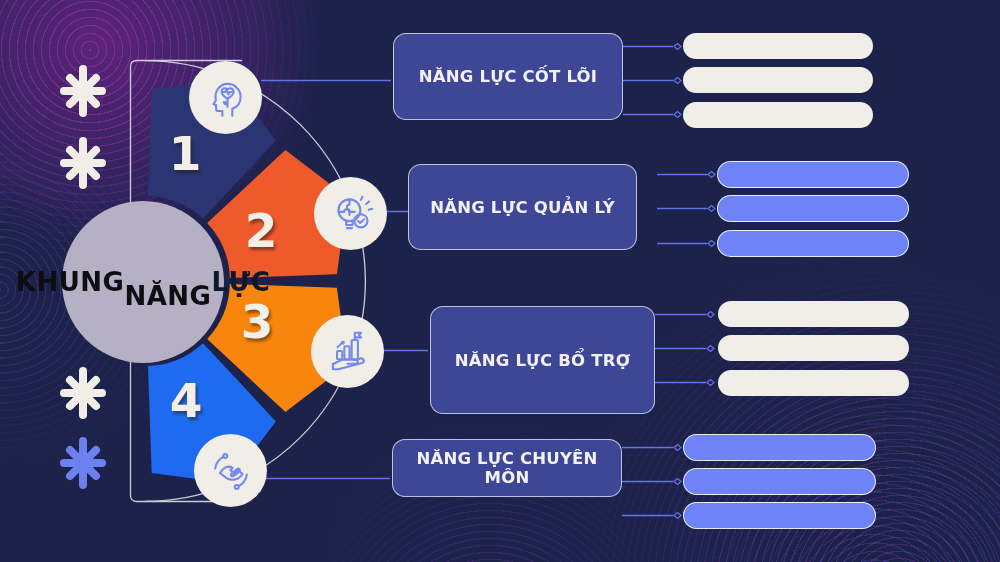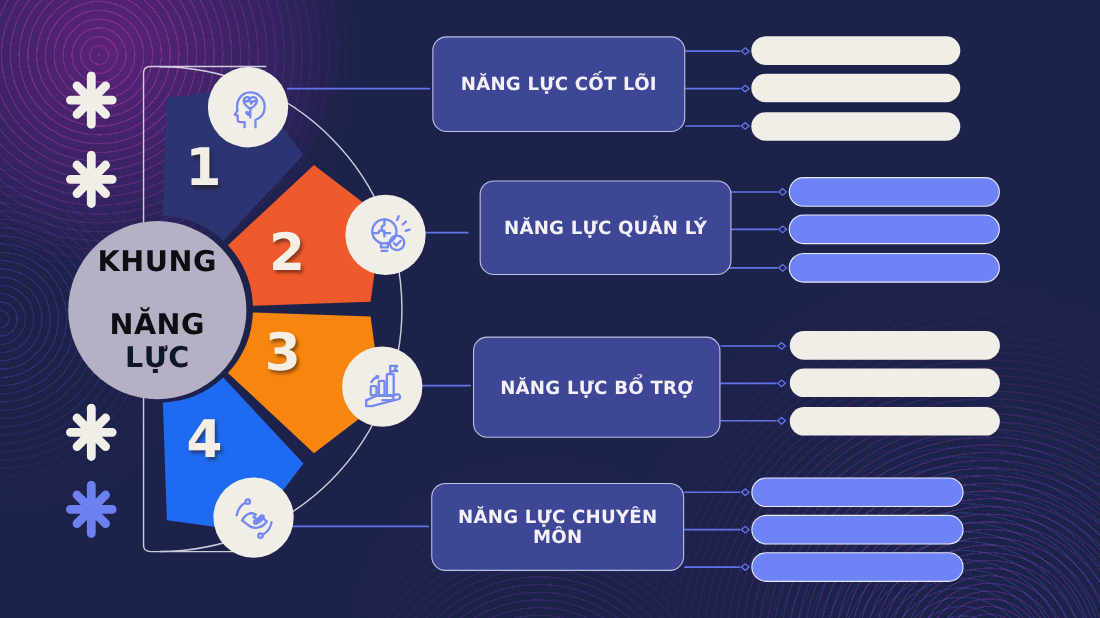--- a/index.html
+++ b/index.html
@@ -20,21 +20,21 @@
   .rings-br{left:470px;top:150px;width:780px;height:740px;
     background:repeating-radial-gradient(circle at 55% 60%,rgba(196,62,214,.24) 0 1.2px,rgba(196,62,214,0) 1.2px 7px);}
   .rings-br2{left:560px;top:240px;width:700px;height:660px;
     background:repeating-radial-gradient(circle at 45% 55%,rgba(86,110,240,.22) 0 1.2px,rgba(86,110,240,0) 1.2px 8.5px);}
   .rings-bc{left:250px;top:350px;width:480px;height:440px;
     background:repeating-radial-gradient(circle at 50% 70%,rgba(150,70,225,.17) 0 1.2px,rgba(150,70,225,0) 1.2px 7px);}
   svg.layer{position:absolute;left:0;top:0;z-index:2;}
   .star{position:absolute;z-index:3;}
   .center-circle{
     position:absolute;left:62px;top:201px;width:162px;height:162px;border-radius:50%;
-    display:flex;flex-direction:column;align-items:center;justify-content:center;z-index:4;
+    display:flex;align-items:center;justify-content:center;z-index:4;
     font-weight:bold;font-size:26px;line-height:1.16;letter-spacing:.5px;text-align:center;
   }
   .num{
     position:absolute;transform:translate(-50%,-50%);z-index:4;
     font-weight:bold;font-size:47px;text-shadow:2px 3px 3px rgba(40,24,12,.5);
   }
   .icon-circle{
     position:absolute;width:73px;height:73px;border-radius:50%;z-index:4;
     display:flex;align-items:center;justify-content:center;
   }
@@ -169,27 +169,27 @@
           <circle cx="26.6" cy="25.2" r="1.5"></circle>
         <circle cx="28.4" cy="23.7" r="1.5"></circle>
           <circle cx="29.9" cy="22.1" r="1.5"></circle>
       </g>
     </svg>
   </div>
 
   <div class="label-box" style="left: 393px; top: 33px; width: 230px; height: 87px; background: rgb(62, 71, 150);">
     <span style="color: rgb(243, 241, 247);">NĂNG LỰC CỐT LÕI</span>
   </div>
-  <div class="label-box" style="left: 436px; top: 164px; width: 229px; height: 86px; background: rgb(62, 71, 150);">
+  <div class="label-box" style="left: 408px; top: 164px; width: 229px; height: 86px; background: rgb(62, 71, 150);">
     <span style="color: rgb(243, 241, 247);">NĂNG LỰC QUẢN LÝ</span>
   </div>
-  <div class="label-box" style="left: 430px; top: 306px; width: 225px; height: 92px; background: rgb(62, 71, 150);">
+  <div class="label-box" style="left: 430px; top: 306px; width: 225px; height: 108px; background: rgb(62, 71, 150);">
     <span style="color: rgb(243, 241, 247);">NĂNG LỰC BỔ TRỢ</span>
   </div>
-  <div class="label-box" style="left: 392px; top: 439px; width: 230px; height: 80px; background: rgb(62, 71, 150);">
+  <div class="label-box" style="left: 392px; top: 439px; width: 230px; height: 58px; background: rgb(62, 71, 150);">
     <span style="color: rgb(243, 241, 247);">NĂNG LỰC CHUYÊN MÔN</span>
   </div>
 
   <div class="pill" style="left: 683px; top: 33px; width: 190px; background: rgb(241, 238, 231);"></div>
   <div class="pill" style="left: 683px; top: 67px; width: 190px; background: rgb(241, 238, 231);"></div>
   <div class="pill" style="left: 683px; top: 102px; width: 190px; background: rgb(241, 238, 231);"></div>
 
   <div class="pill pill-ring" style="left: 717px; top: 161px; width: 192px; background: rgb(109, 131, 246);"></div>
   <div class="pill pill-ring" style="left: 717px; top: 195px; width: 192px; background: rgb(109, 131, 246);"></div>
   <div class="pill pill-ring" style="left: 717px; top: 230px; width: 192px; background: rgb(109, 131, 246);"></div>

